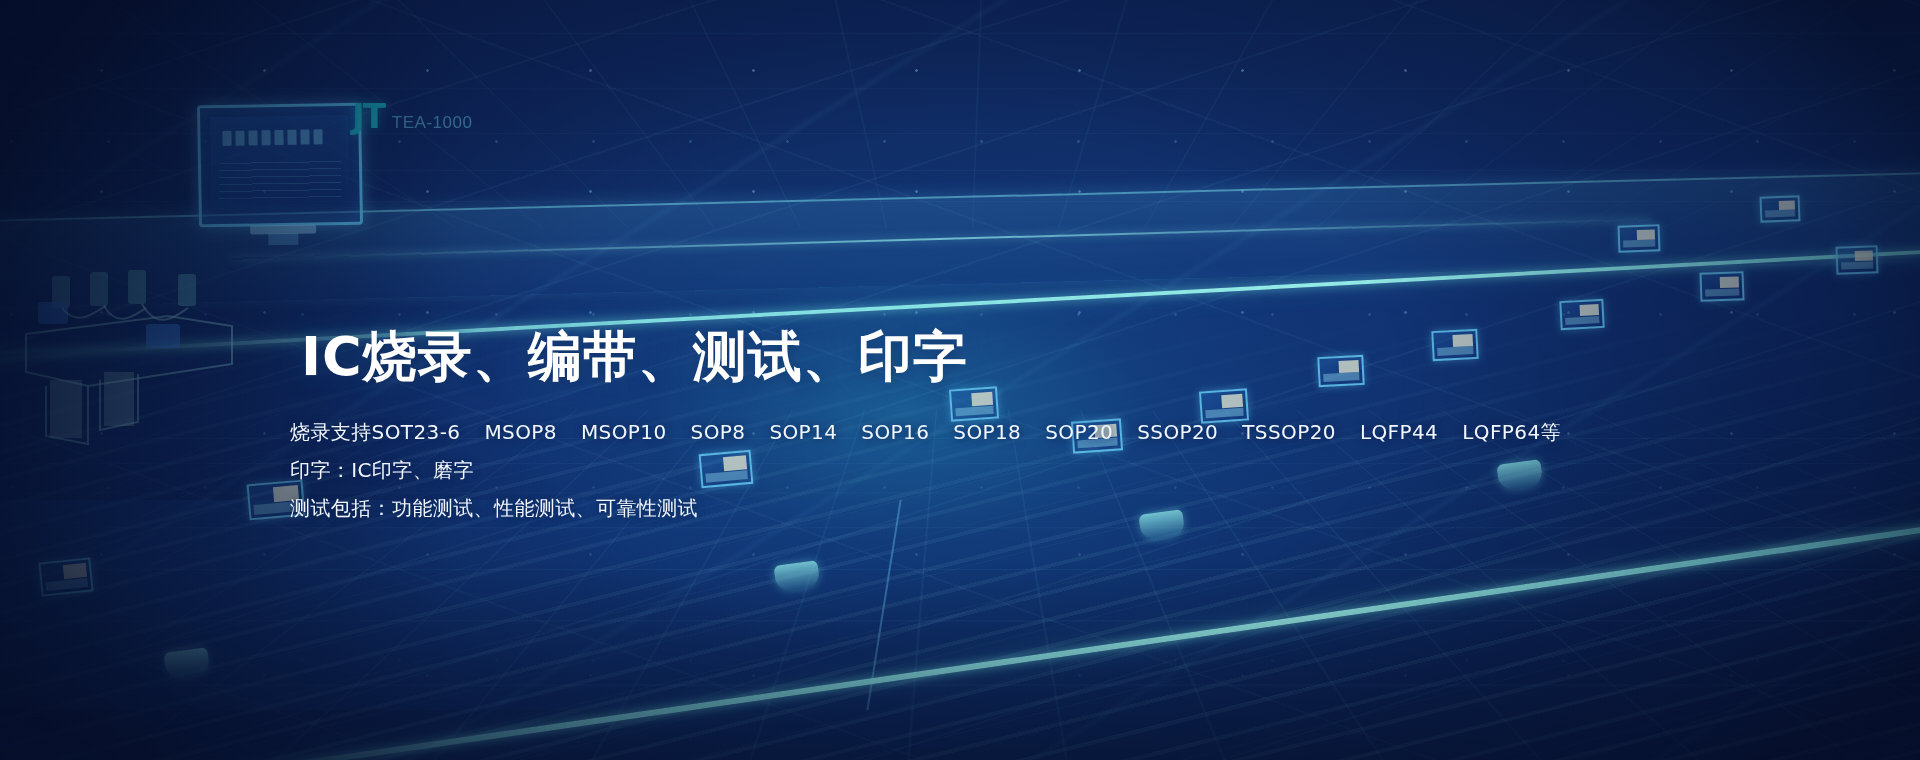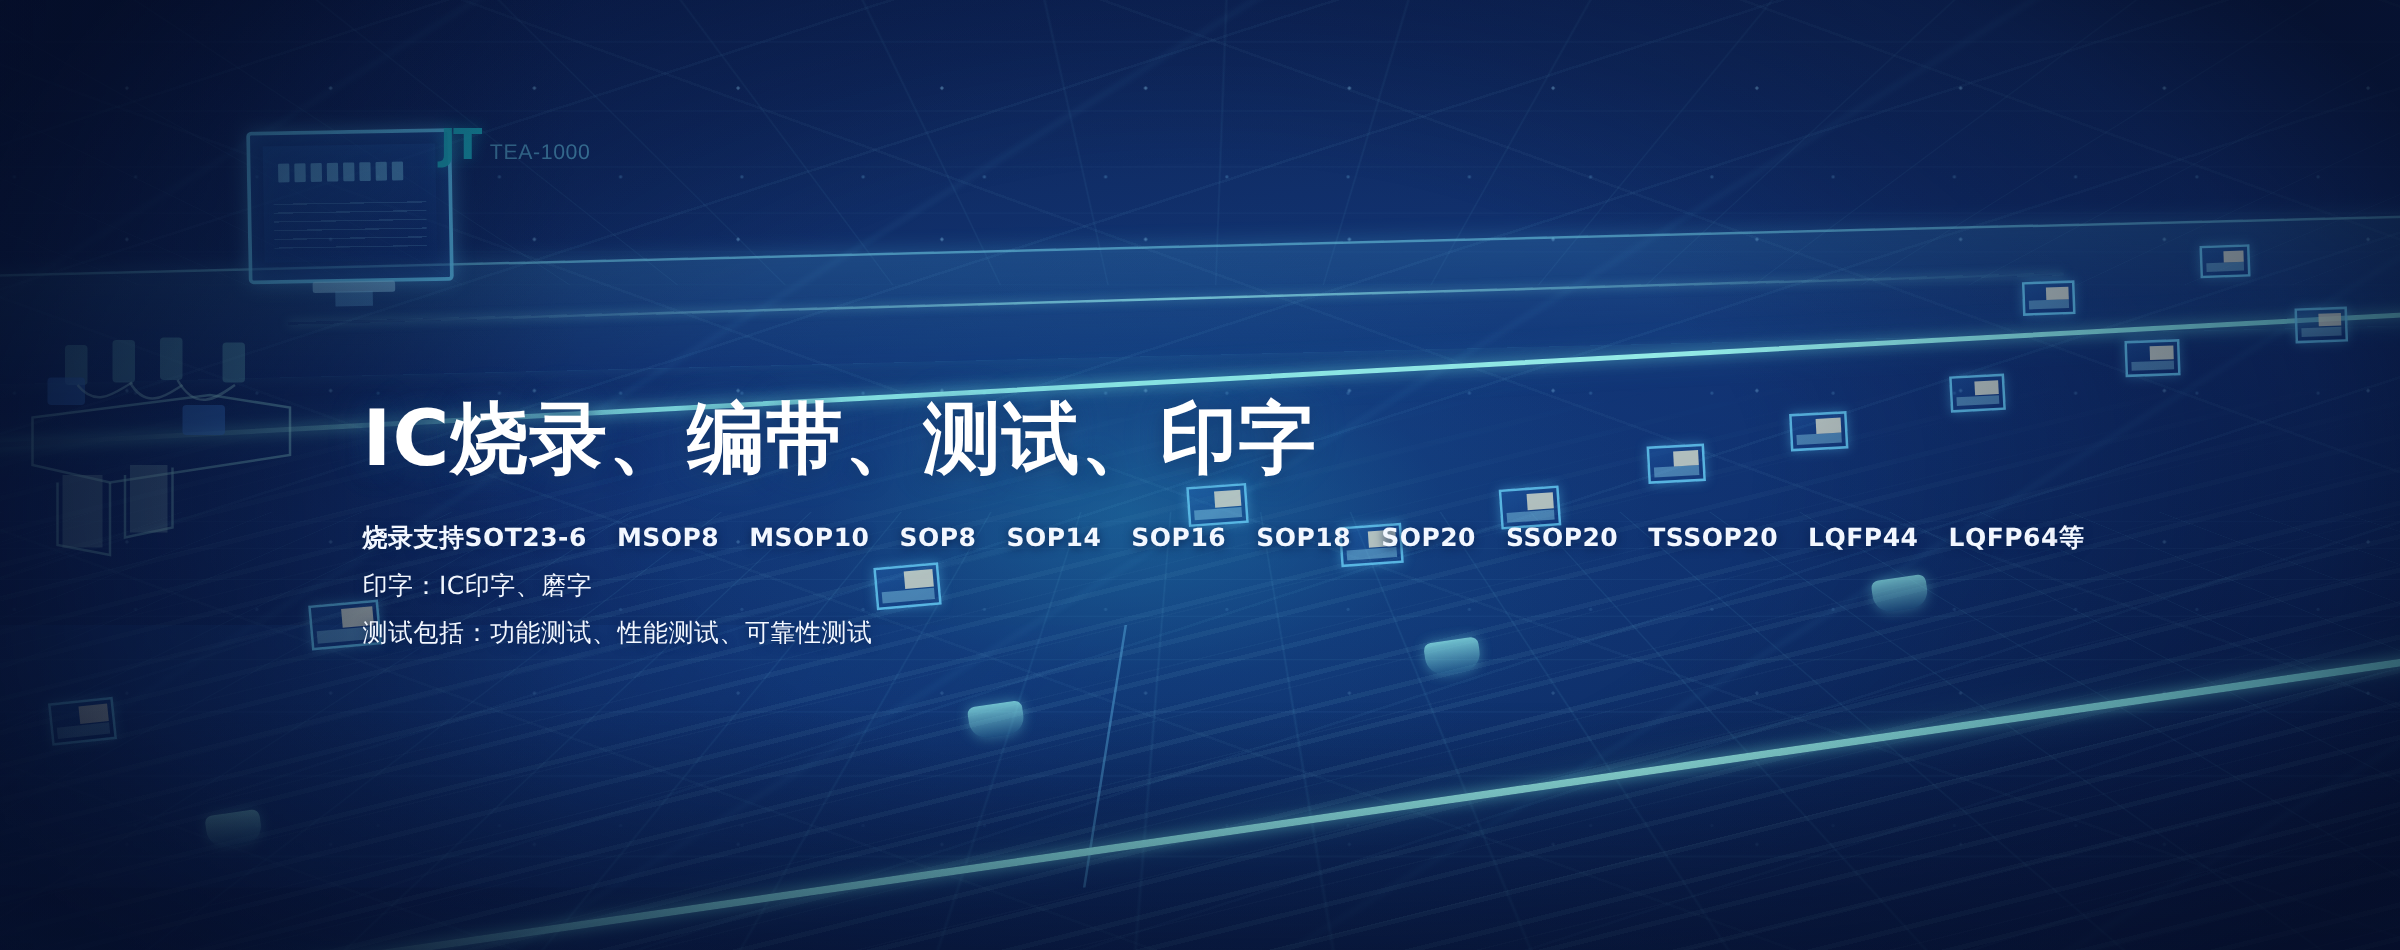--- a/index.html
+++ b/index.html
@@ -291,45 +291,45 @@
 
   
   .content {
     position: absolute;
     left: 290px;
     top: 316px;
     width: 1300px;
     z-index: 30;
   }
   .headline {
-    margin: 0;
+    margin: 11px;
     font-family: "DejaVu Sans", sans-serif;
     font-weight: 700;
-    font-size: 62px;
+    font-size: 54px;
     line-height: 1.12;
     letter-spacing: 1px;
     color: #ffffff;
     text-shadow: 0 2px 16px rgba(10,40,90,0.75), 0 0 34px rgba(120,200,250,0.22);
     white-space: nowrap;
   }
   .sub-list {
     margin: 26px 0 0 0;
     padding: 0;
     list-style: none;
   }
   .sub-list li {
     font-family: "DejaVu Sans", sans-serif;
     font-size: 20px;
     line-height: 38px;
     color: #f2f7ff;
     letter-spacing: 0.4px;
     white-space: nowrap;
     text-shadow: 0 1px 8px rgba(8,30,75,0.85);
   }
-  .pkg-row { display: flex; align-items: flex-start; font-weight: bold; }
+  .pkg-row { display: flex; align-items: flex-start; }
   .pkg-row .lead { margin-right: 0; }
   .pkg-row .pkg { margin-left: 24px; }
   .pkg-row .tail { margin-left: 0; }
 </style>
 </head>
 <body>
 
 <div id="banner">
 
   <div class="layer">

